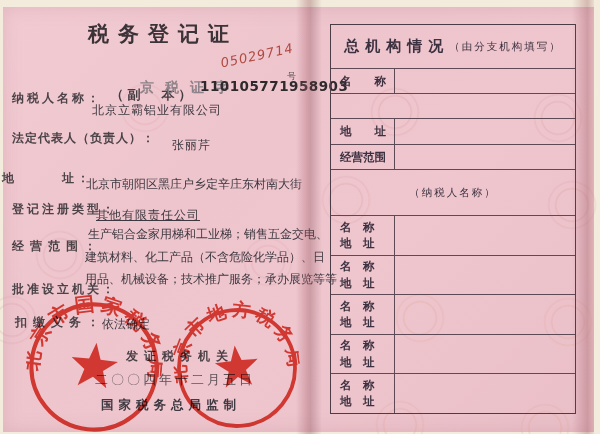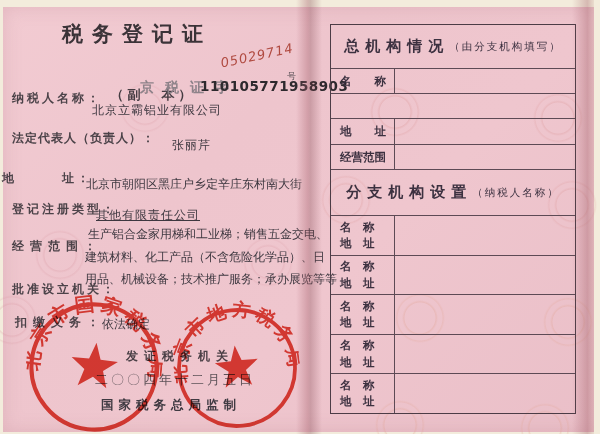--- a/index.html
+++ b/index.html
@@ -23,21 +23,21 @@
       radial-gradient(circle at 420px 318px, transparent 15px, rgba(224,160,140,.5) 16px, transparent 18px, transparent 22px, rgba(224,160,140,.4) 23px, transparent 25px),
       radial-gradient(circle at 568px 322px, transparent 15px, rgba(224,160,140,.5) 16px, transparent 18px, transparent 22px, rgba(224,160,140,.4) 23px, transparent 25px),
       radial-gradient(circle at 400px 425px, transparent 15px, rgba(224,160,140,.5) 16px, transparent 18px, transparent 22px, rgba(224,160,140,.4) 23px, transparent 25px),
       radial-gradient(circle at 545px 428px, transparent 15px, rgba(224,160,140,.5) 16px, transparent 18px, transparent 22px, rgba(224,160,140,.4) 23px, transparent 25px),
       radial-gradient(circle at 60px 255px, transparent 15px, rgba(214,145,155,.45) 16px, transparent 18px, transparent 22px, rgba(214,145,155,.35) 23px, transparent 25px),
       radial-gradient(circle at 12px 320px, transparent 15px, rgba(214,145,155,.45) 16px, transparent 18px, transparent 22px, rgba(214,145,155,.35) 23px, transparent 25px),
       radial-gradient(circle at 145px 108px, transparent 15px, rgba(214,145,155,.4) 16px, transparent 18px, transparent 22px, rgba(214,145,155,.3) 23px, transparent 25px),
       radial-gradient(circle at 268px 262px, transparent 15px, rgba(214,145,155,.4) 16px, transparent 18px, transparent 22px, rgba(214,145,155,.3) 23px, transparent 25px);}
   .el{position:absolute;}
   
-  .title{left:32px;top:20px;width:210px;text-align:center;font-size:21px;font-weight:bold;
+  .title{left:58px;top:20px;width:210px;text-align:center;font-size:21px;font-weight:bold;
          letter-spacing:9px;color:#3b3338;}
   .subtitle{left:48px;top:50px;width:210px;text-align:center;font-size:13px;font-weight:bold;
          letter-spacing:4px;color:#453c42;margin-top:36px;}
   .serial{left:220px;top:48px;font-size:13px;color:#b04a40;transform:rotate(-12deg);
          font-style:italic;font-family:"DejaVu Sans",sans-serif;letter-spacing:1px;}
   .certno-prefix{left:140px;top:79px;font-size:14px;color:#8d8289;letter-spacing:11px;font-weight:bold;}
   .certno{left:200px;top:78px;font-size:13.5px;font-weight:bold;color:#2d292d;letter-spacing:.5px;
          font-family:"DejaVu Sans",sans-serif;}
   .certno-suffix{left:287px;top:70px;font-size:9px;color:#544c52;}
   .flabel{font-size:12px;color:#4c4349;font-weight:bold;}
@@ -146,21 +146,20 @@
     </div>
     <div class="trow" style="height:25px;">
       <div class="tlabel">地　　址</div>
       <div class="tvalue"></div>
     </div>
     <div class="trow" style="height:24px;">
       <div class="tlabel">经营范围</div>
       <div class="tvalue"></div>
     </div>
     <div class="sec-head" style="height:45px;">
-      <div class="sec-title">分支机构设置</div>
       <div class="sec-sub">（纳税人名称）</div>
     </div>
 
     <div class="block">
       <div class="blabel">
         <span>名　称</span>
         <span>地　址</span>
       </div>
       <div class="tvalue"></div>
     </div>

